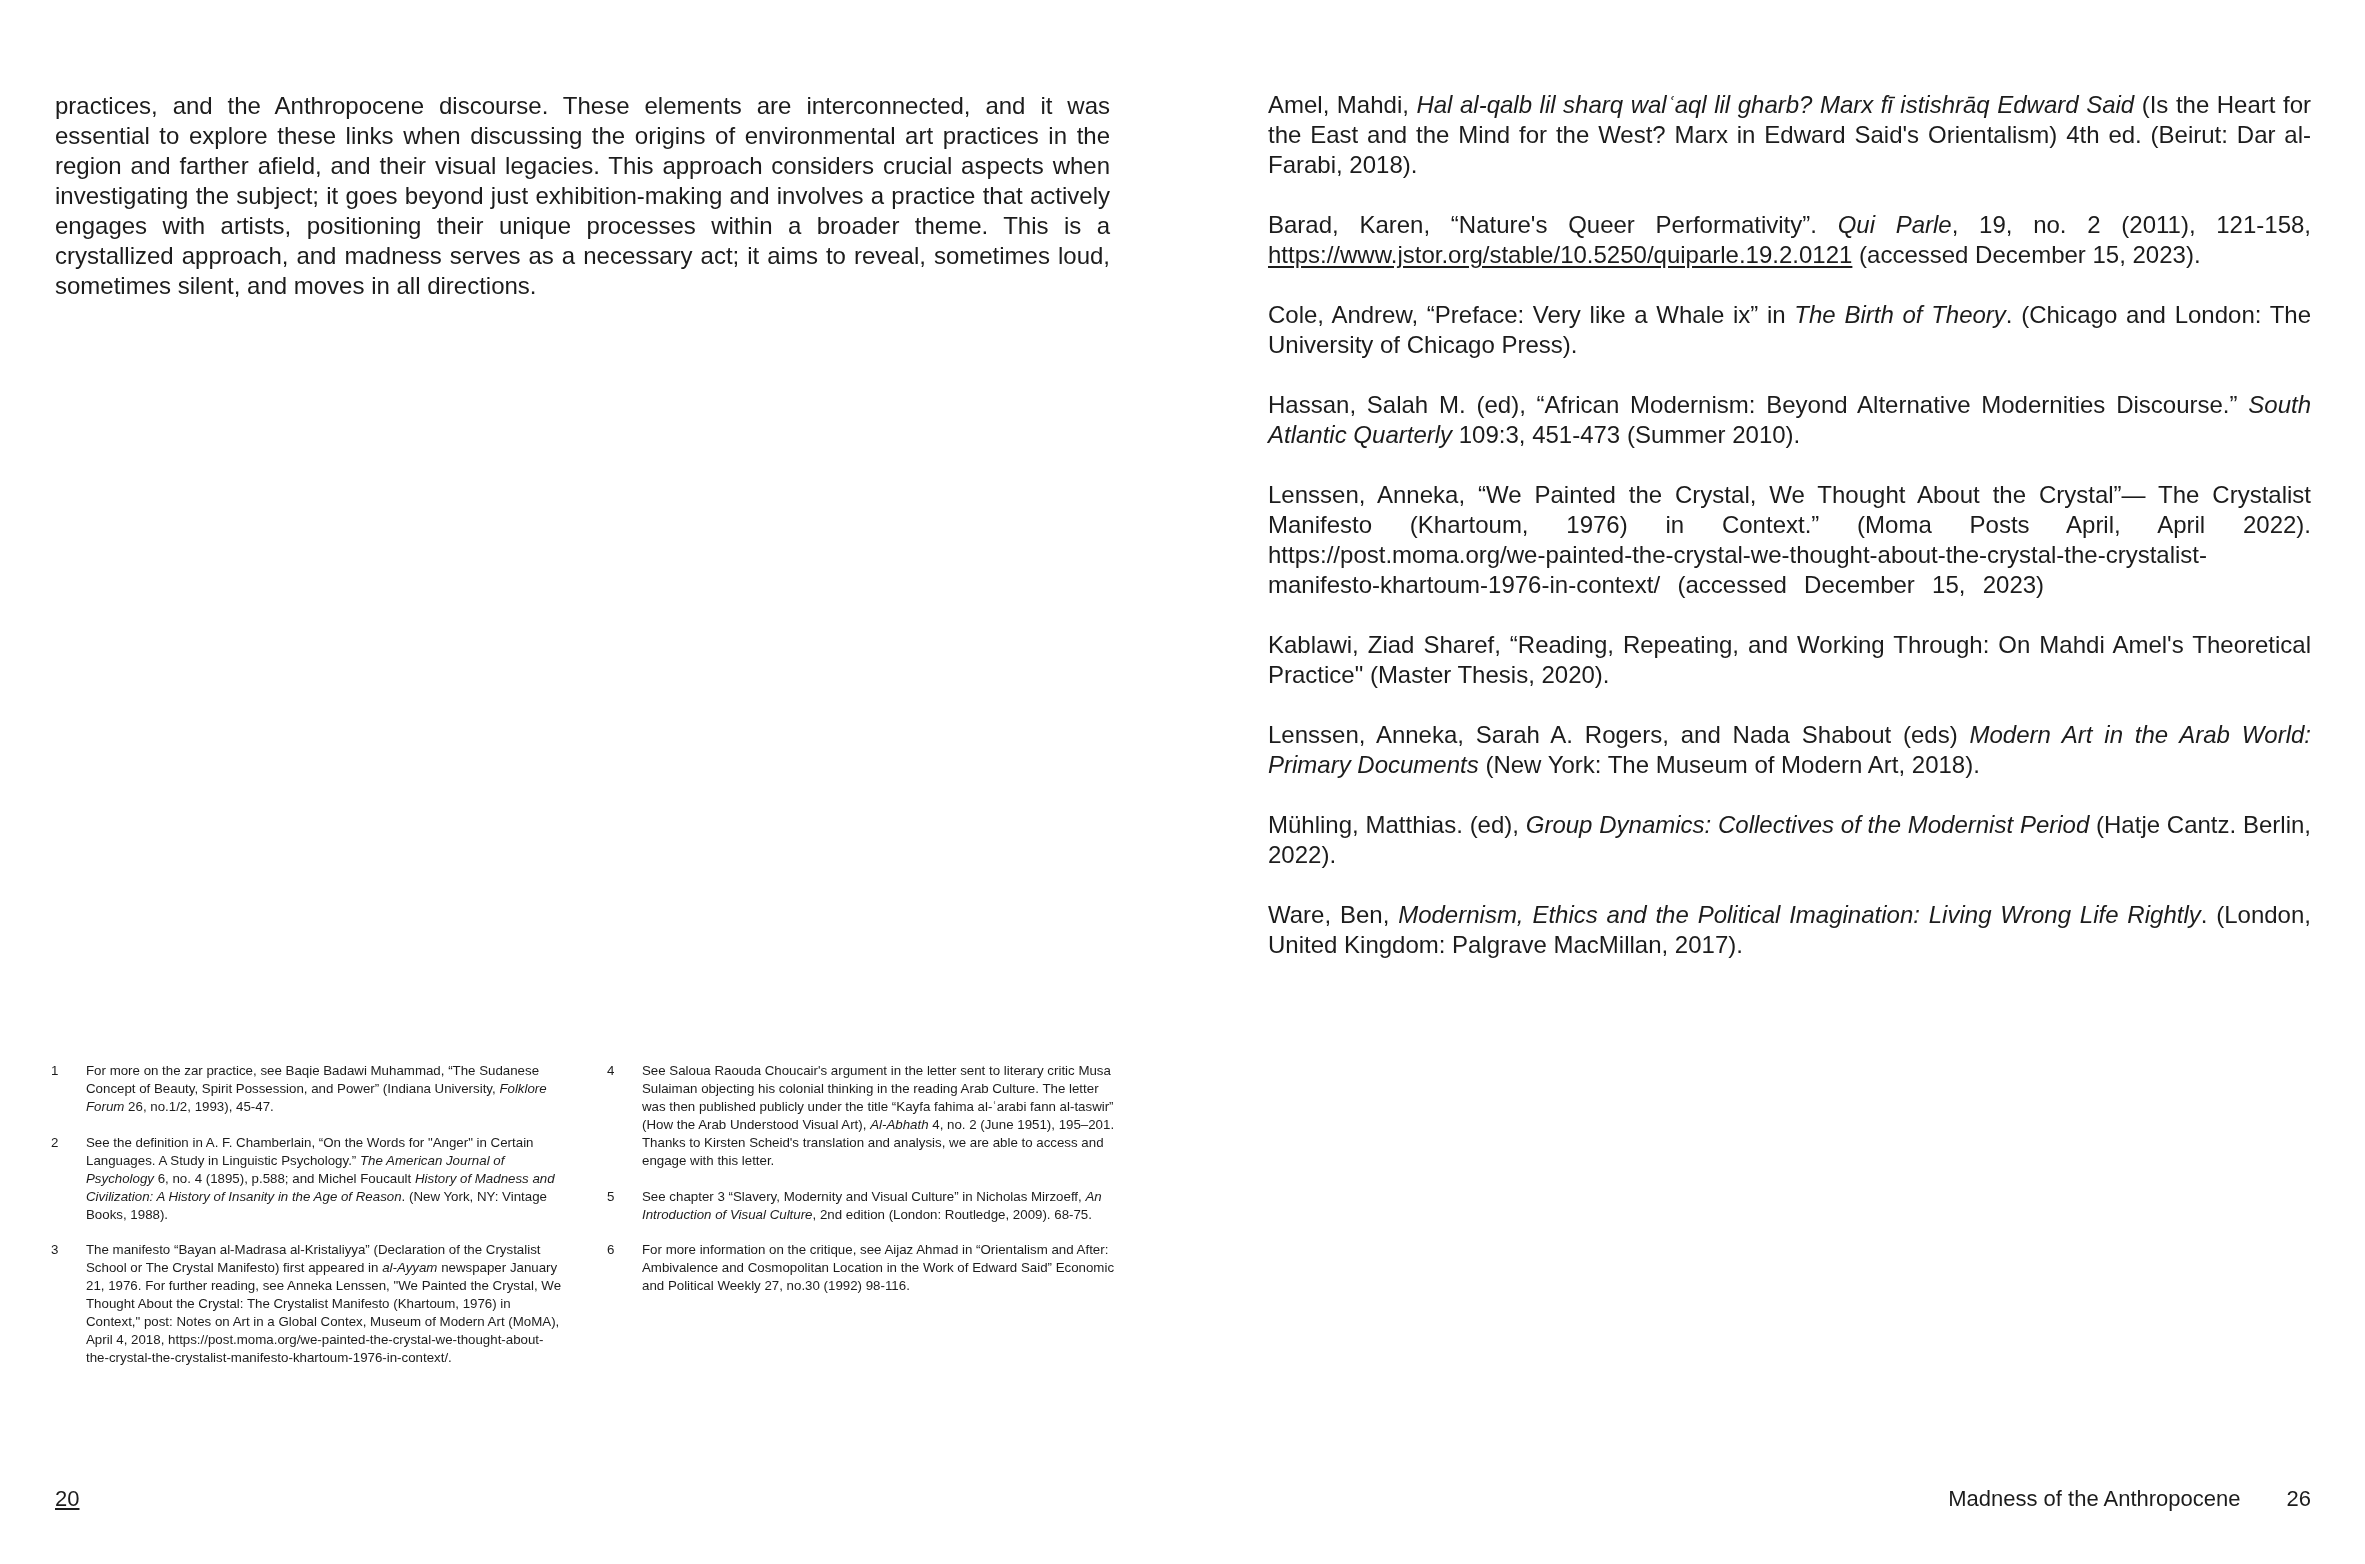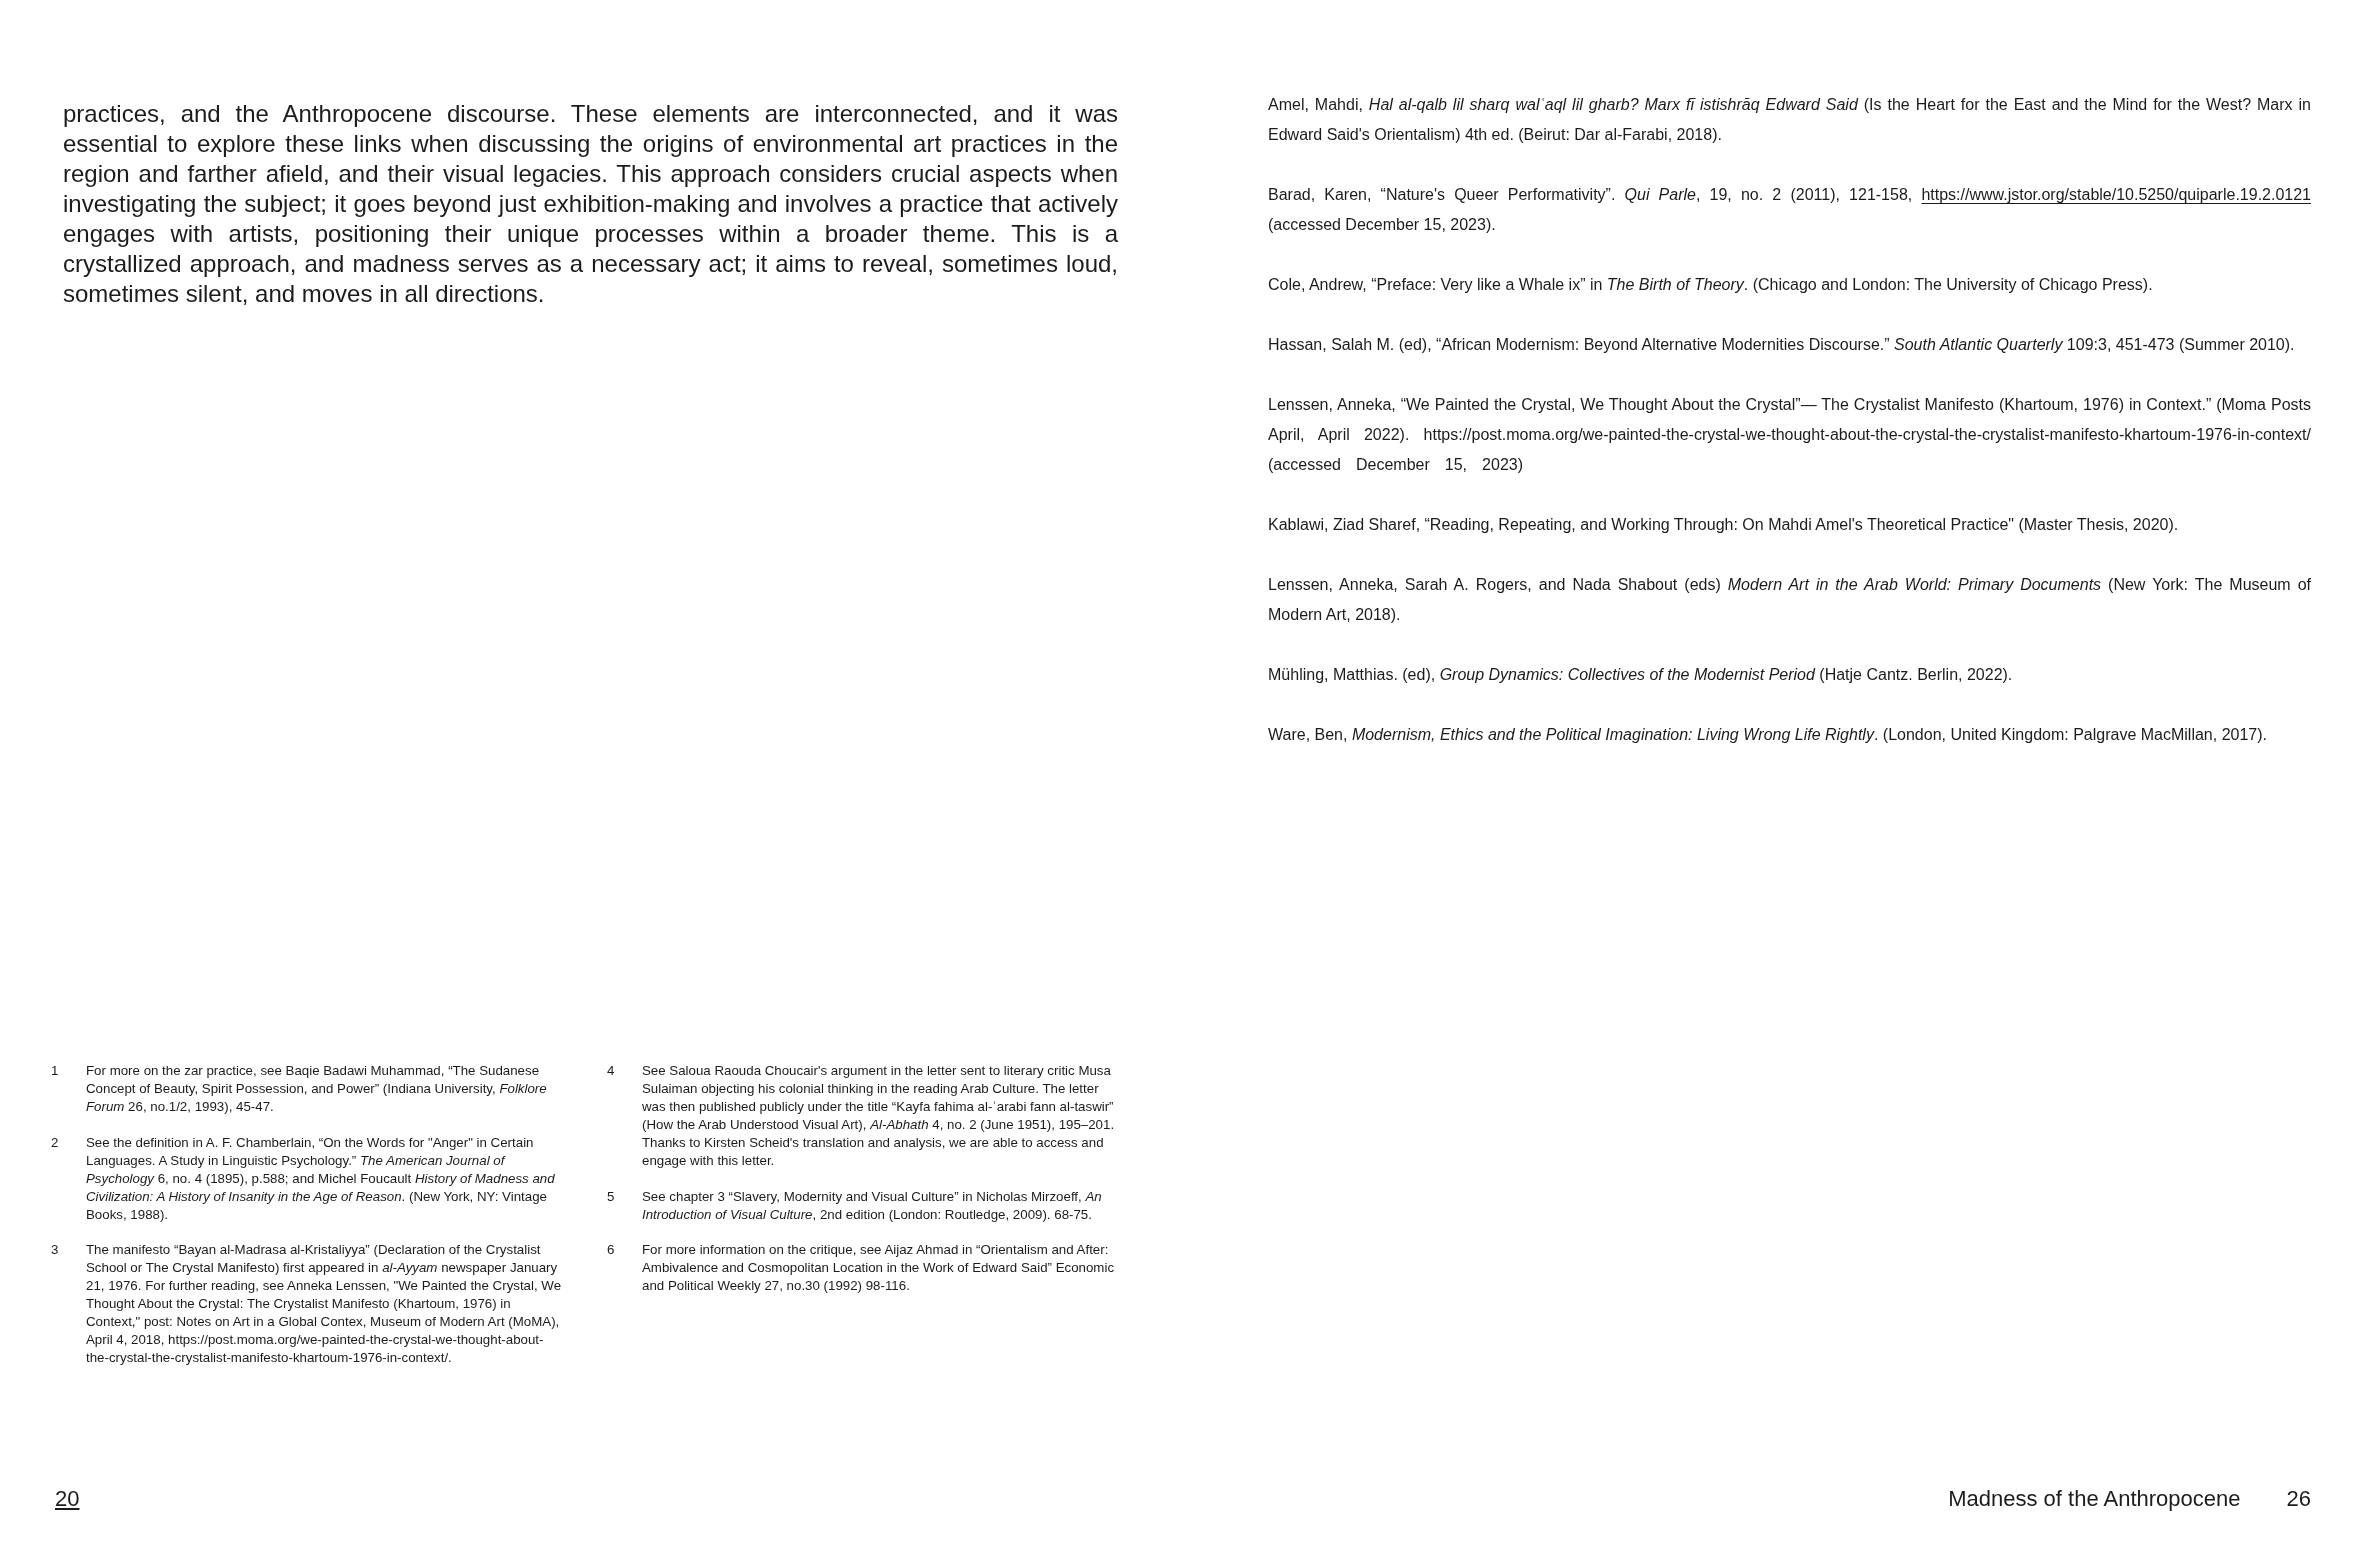--- a/index.html
+++ b/index.html
@@ -15,41 +15,41 @@
     font-family: "Liberation Sans", sans-serif;
     color: #1c1c1c;
     overflow: hidden;
   }
   
   .body-par {
     position: absolute;
     left: 55px;
     top: 91px;
     width: 1055px;
-    margin: 8px;
+    margin: 0;
     font-size: 24px;
     line-height: 30px;
     text-align: justify;
   }
   
   .bib {
     position: absolute;
     left: 1268px;
     top: 90px;
     width: 1043px;
   }
   .bib h2 {
     margin: 0 0 36px 0;
     font-size: 24px;
     line-height: 30px;
     font-weight: bold;
   }
   .bib-entry {
     margin: 0 0 30px 0;
-    font-size: 16px;
+    font-size: 24px;
     line-height: 30px;
     text-align: justify;
   }
   
   .fncol {
     position: absolute;
     top: 1062px;
     font-size: 13.3px;
     line-height: 18px;
   }

